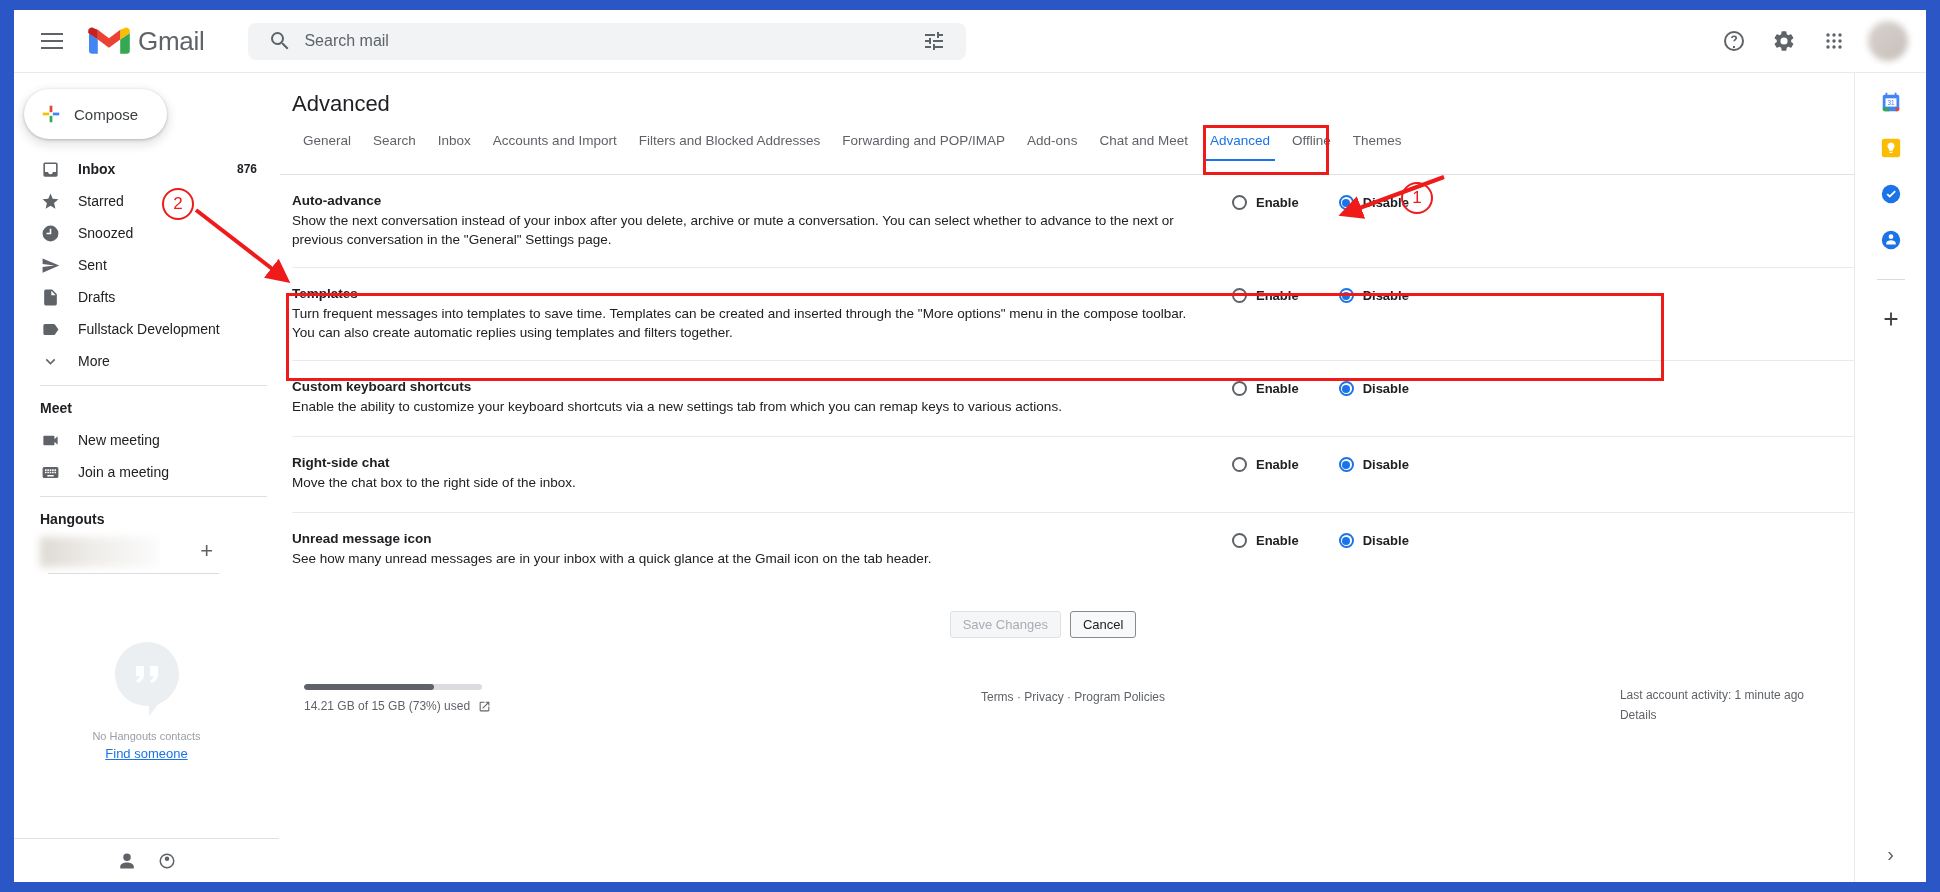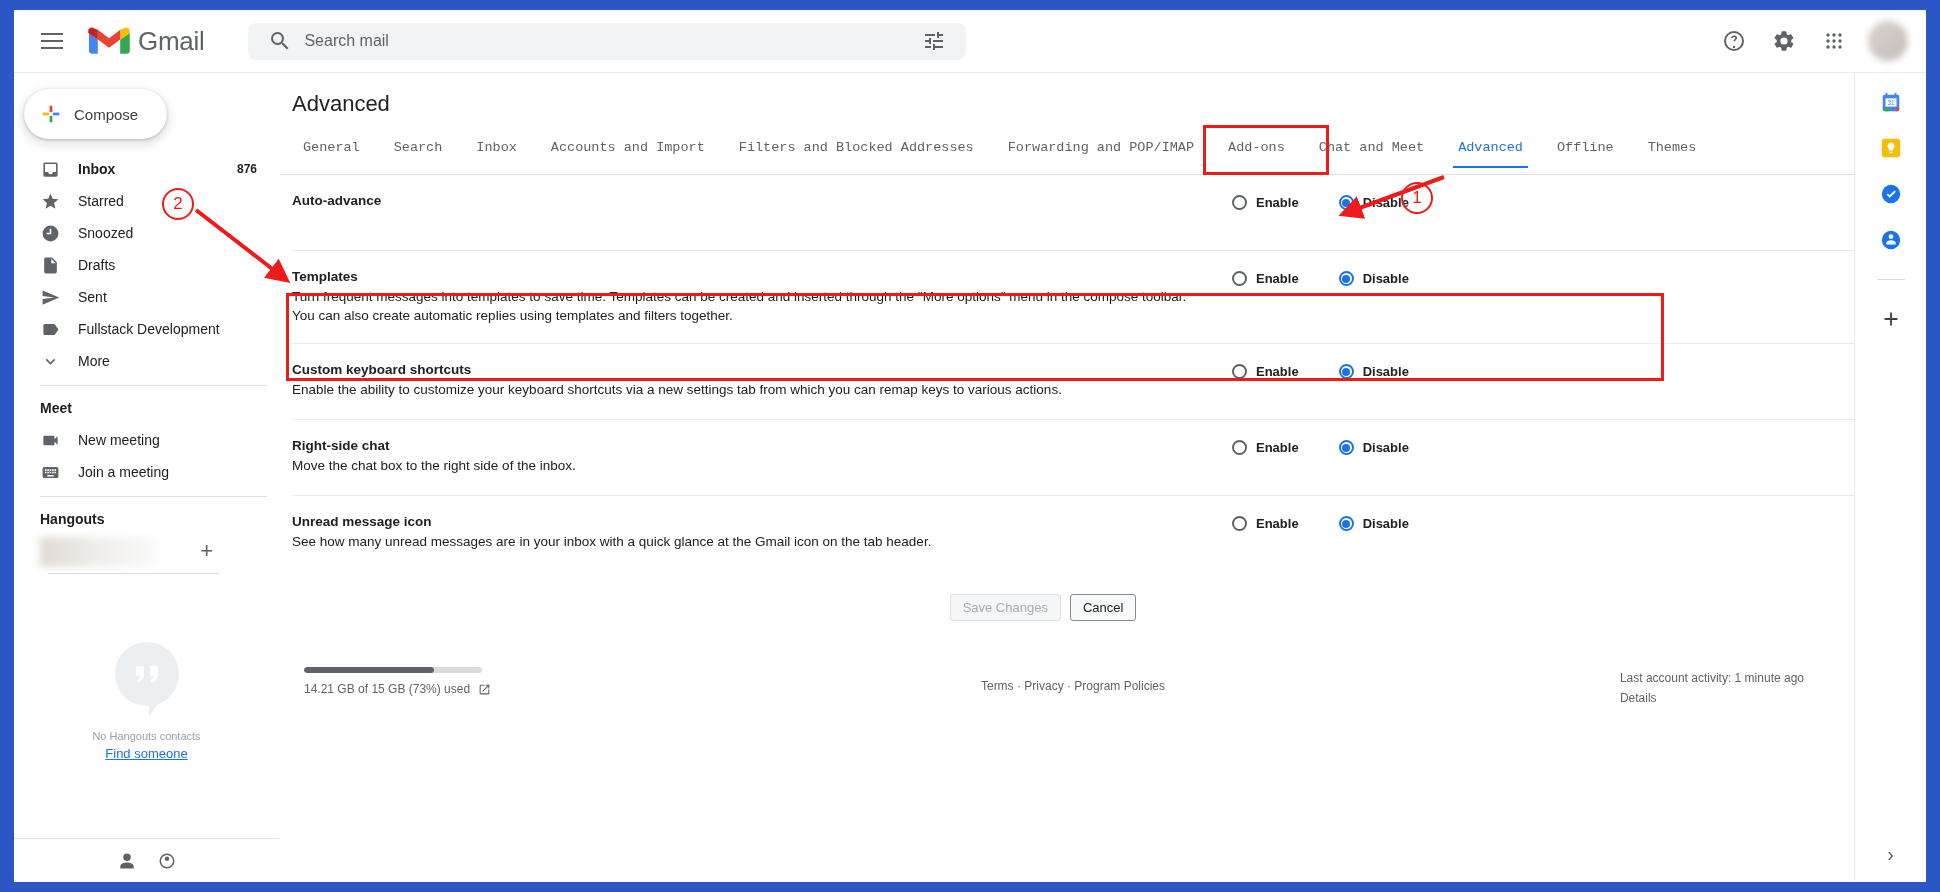--- a/index.html
+++ b/index.html
@@ -124,23 +124,23 @@
   .main {
     position: absolute; left: 266px; top: 63px;
     right: 72px; bottom: 0;
     background: #fff; overflow: hidden;
   }
   .page-title {
     font-size: 22px; color: #202124; font-weight: 400;
     padding: 18px 0 16px 12px;
   }
   .tabs {
-    display: flex; align-items: center; gap: 12px;
+    display: flex; align-items: flex-start; gap: 0;
     border-bottom: 1px solid #e0e0e0;
-    padding-left: 12px; height: 42px; position: relative; font-family: Liberation Mono, monospace;
+    padding-left: 12px; height: 42px; position: relative;
   }
   .tab {
     font-size: 13.5px; color: #5f6368; cursor: pointer;
     padding: 0 11px 13px 11px; white-space: nowrap; position: relative;
   }
   .tab.active { color: #1a73e8; }
   .tab.active::after {
     content: ""; position: absolute; left: 6px; right: 6px; bottom: 0;
     height: 2px; background: #1a73e8;
   }
@@ -185,21 +185,21 @@
   .btn.cancel { color: #202124; background: #f8f9fa; border-color: #8a8a8a; }
 
   .bottom-area {
     position: relative; margin-top: 36px; height: 80px;
   }
   .storage { position: absolute; left: 12px; top: 10px; width: 260px; }
   .storage-bar { width: 178px; height: 6px; background: #dadce0; border-radius: 3px; overflow: hidden; }
   .storage-fill { height: 100%; background: #5f6368; border-radius: 3px; }
   .storage-text { font-size: 12px; color: #5f6368; margin-top: 9px; display: flex; align-items: center; gap: 8px; }
   .footer-links {
-    position: absolute; left: 0; right: 0; top: 22px;
+    position: absolute; left: 0; right: 0; top: 16px;
     text-align: center; font-size: 12px; color: #5f6368;
   }
   .footer-links a { color: #5f6368; text-decoration: none; cursor: pointer; }
   .activity {
     position: absolute; right: 50px; top: 14px;
     text-align: left; font-size: 12px; color: #5f6368;
   }
   .activity .details { color: #5f6368; cursor: pointer; margin-top: 6px; }
 
   
@@ -318,32 +318,32 @@
         <span class="ic">
           <svg width="19" height="19" viewBox="0 0 24 24">
                 <path fill="#5f6368" d="M12 2a10 10 0 100 20 10 10 0 000-20zm1 11H7v-2h4V6h2v7z"></path>
               </svg>
         </span>
         <span>Snoozed</span>
       </div>
       <div class="navitem">
         <span class="ic">
           <svg width="19" height="19" viewBox="0 0 24 24">
+                <path fill="#5f6368" d="M2.01 21L23 12 2.01 3 2 10l15 2-15 2z"></path>
+              </svg>
+        </span>
+        <span>Sent</span>
+      </div>
+      <div class="navitem">
+        <span class="ic">
+          <svg width="19" height="19" viewBox="0 0 24 24">
                 <path fill="#5f6368" d="M14 2H6a2 2 0 00-2 2v16a2 2 0 002 2h12a2 2 0 002-2V8l-6-6zm-1 7V3.5L18.5 9H13z"></path>
               </svg>
         </span>
         <span>Drafts</span>
-      </div>
-      <div class="navitem">
-        <span class="ic">
-          <svg width="19" height="19" viewBox="0 0 24 24">
-                <path fill="#5f6368" d="M2.01 21L23 12 2.01 3 2 10l15 2-15 2z"></path>
-              </svg>
-        </span>
-        <span>Sent</span>
       </div>
       <div class="navitem">
         <span class="ic">
           <svg width="19" height="19" viewBox="0 0 24 24">
                 <path fill="#5f6368" d="M17.63 5.84A2 2 0 0016 5H5a2 2 0 00-2 2v10a2 2 0 002 2h11c.67 0 1.27-.34 1.63-.84L22 12l-4.37-6.16z"></path>
               </svg>
         </span>
         <span>Fullstack Development</span>
       </div>
       <div class="navitem">
@@ -420,20 +420,21 @@
       <div class="tab active">Advanced</div>
       <div class="tab">Offline</div>
       <div class="tab">Themes</div>
     </div>
 
     <div class="settings-list">
 
       <div class="setting-row">
         <div class="setting-text">
           <div class="setting-name">Auto-advance</div>
+          <div class="setting-desc">Show the next conversation instead of your inbox after you delete, archive or mute a conversation. You can select whether to advance to the next or previous conversation in the "General" Settings page.</div>
         </div>
         <div class="setting-options">
           <label class="radio-opt">
             <span class="radio"></span>
             <span class="radio-label">Enable</span>
           </label>
           <label class="radio-opt">
             <span class="radio checked"></span>
             <span class="radio-label">Disable</span>
           </label>

